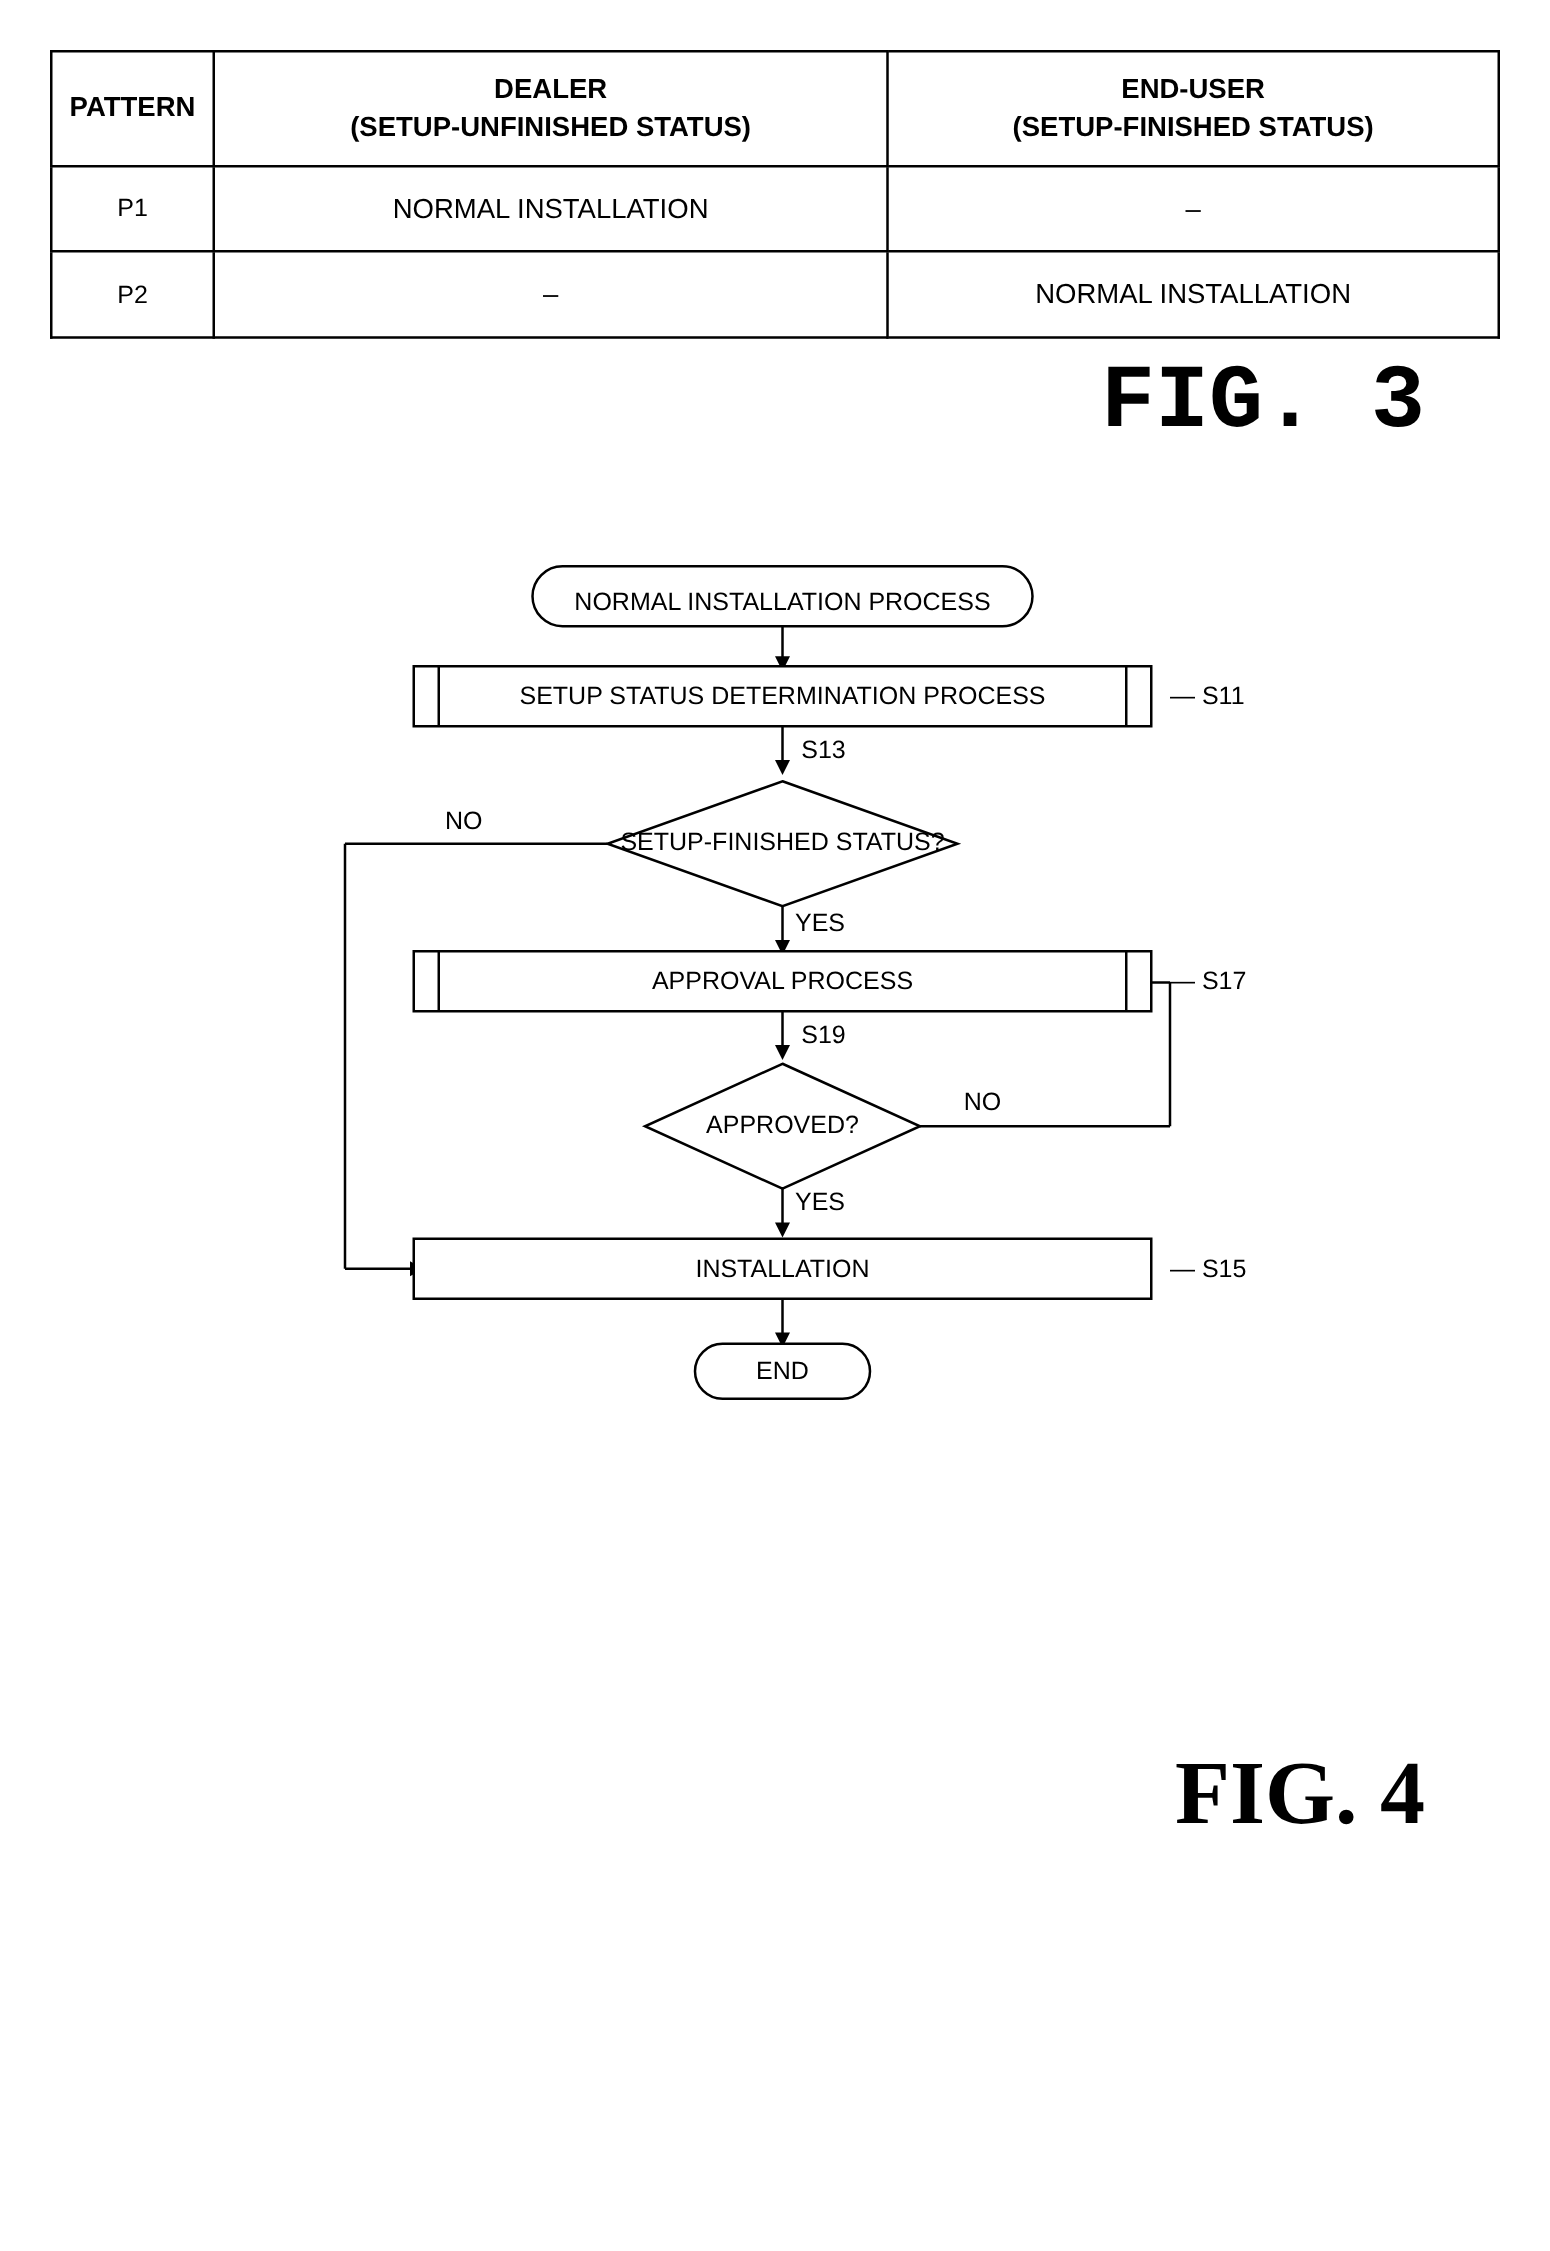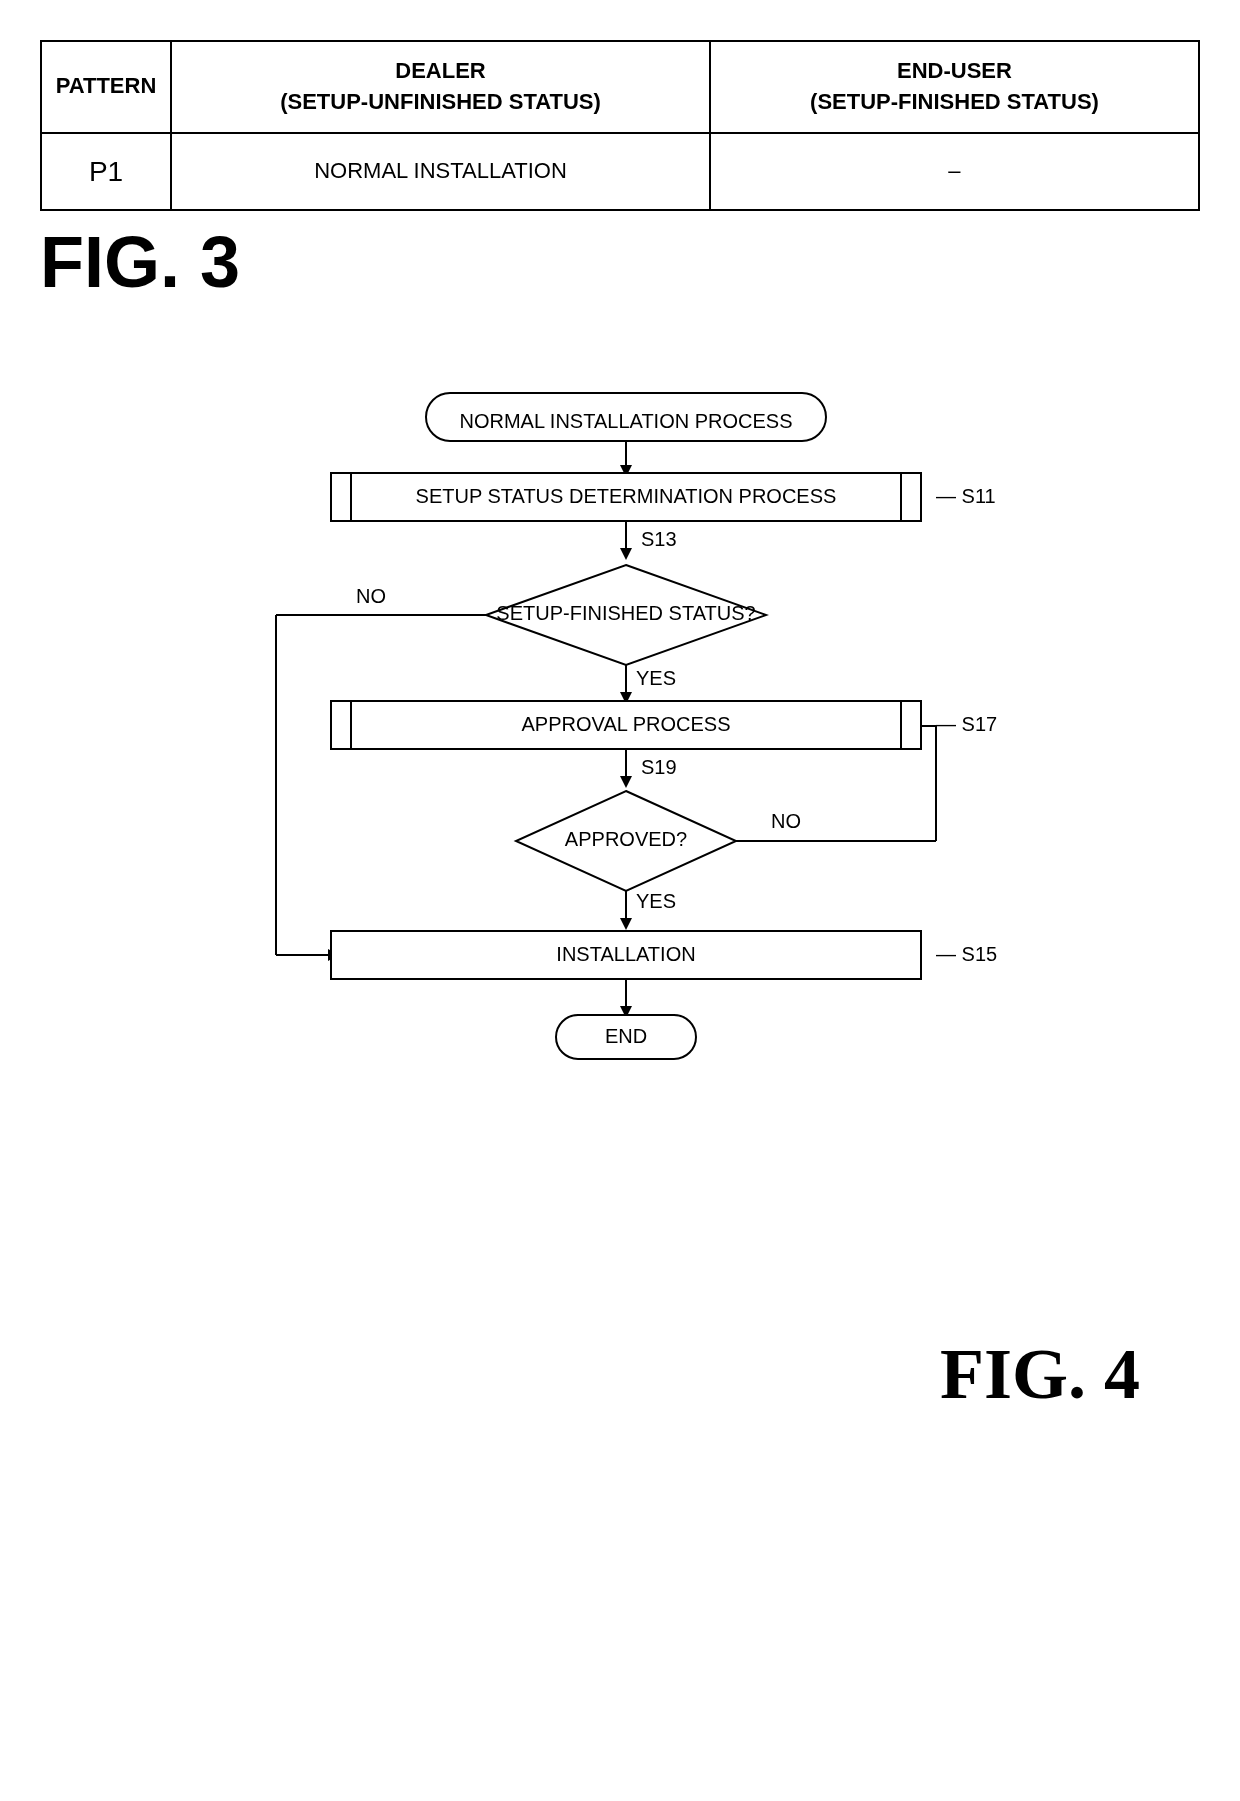--- a/index.html
+++ b/index.html
@@ -33,33 +33,34 @@
       line-height: 1.4;
     }
 
     .fig3-table thead th {
       font-weight: bold;
       font-size: 22px;
       padding: 14px 10px;
     }
 
     .fig3-table tbody td.pattern-col {
-      font-size: 28px;
+      font-size: 20px;
       width: 130px;
     }
 
     .fig3-table tbody td.dealer-col,
     .fig3-table tbody td.enduser-col {
       font-size: 22px;
     }
 
     .fig3-label {
+      text-align: right;
       font-size: 72px;
       font-weight: bold;
-      font-family: Liberation Sans, sans-serif;
+      font-family: Liberation Mono, monospace;
       padding: 10px 60px 30px 0;
     }
 
     
     .fig4-container {
       padding: 20px 40px 40px 52px;
       position: relative;
     }
 
     .fig4-label {
@@ -88,20 +89,25 @@
         <th>PATTERN</th>
         <th>DEALER<br>(SETUP-UNFINISHED STATUS)</th>
         <th>END-USER<br>(SETUP-FINISHED STATUS)</th>
       </tr>
     </thead>
     <tbody>
       <tr>
         <td class="pattern-col">P1</td>
         <td class="dealer-col">NORMAL INSTALLATION</td>
         <td class="enduser-col">–</td>
+      </tr>
+      <tr>
+        <td class="pattern-col">P2</td>
+        <td class="dealer-col">–</td>
+        <td class="enduser-col">NORMAL INSTALLATION</td>
       </tr>
     </tbody>
   </table>
   <div class="fig3-label">FIG. 3</div>
 </div>
 
 <div class="fig4-container">
   <div class="fig4-svg-container">
     <svg width="900" height="940" viewBox="0 0 900 940" xmlns="http://www.w3.org/2000/svg" style="font-family: Arial, sans-serif; font-size: 20px;">
 

